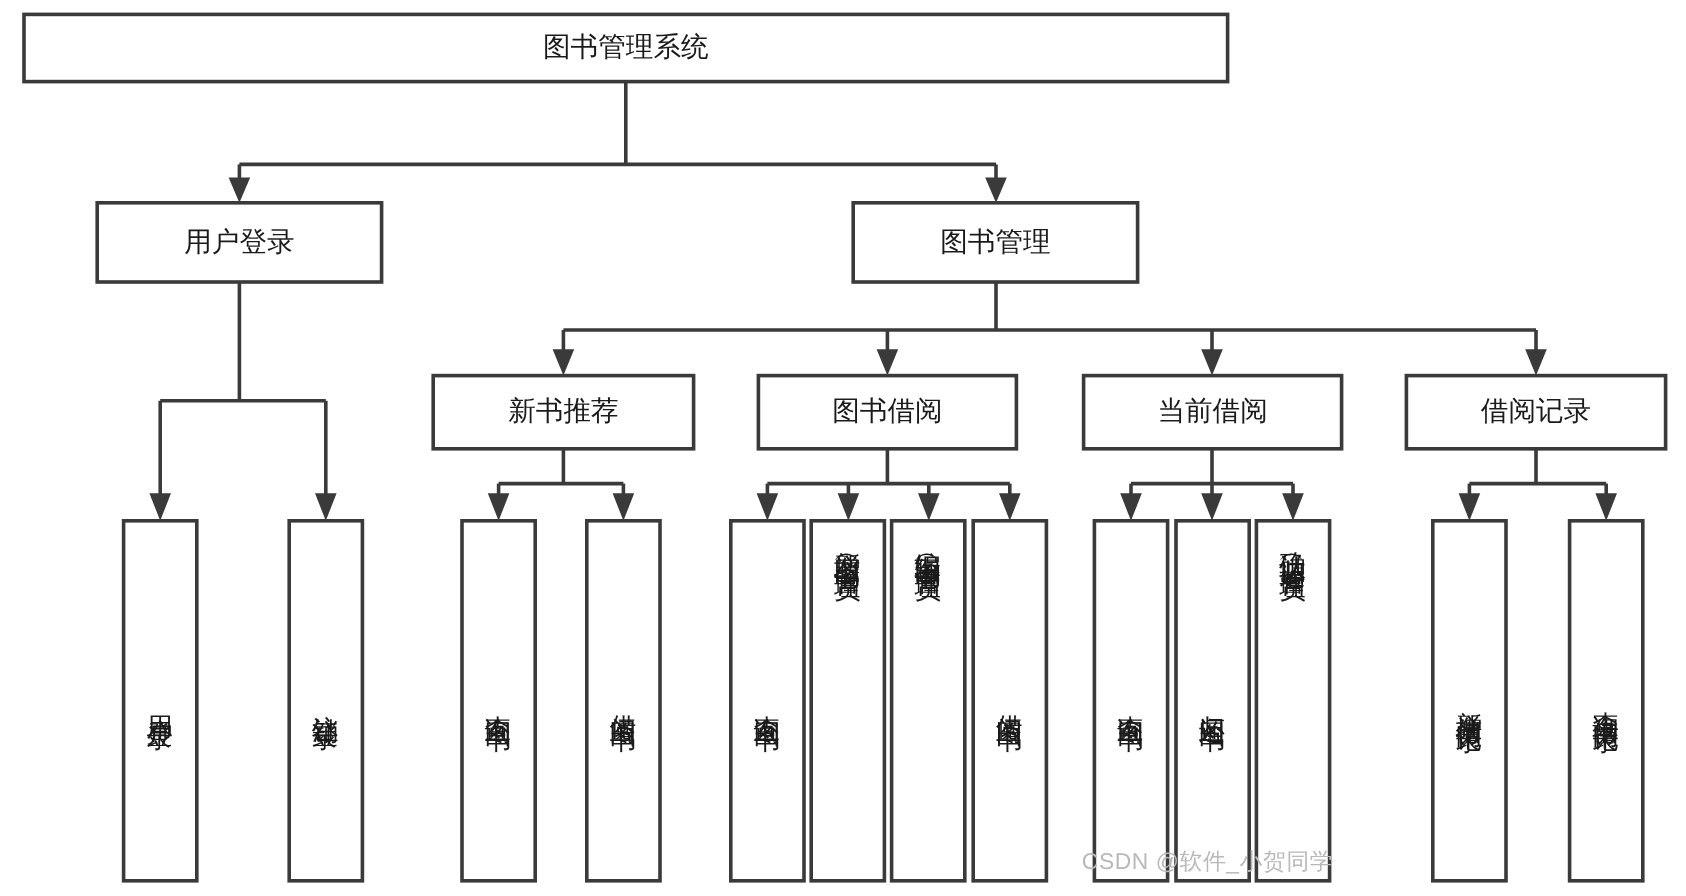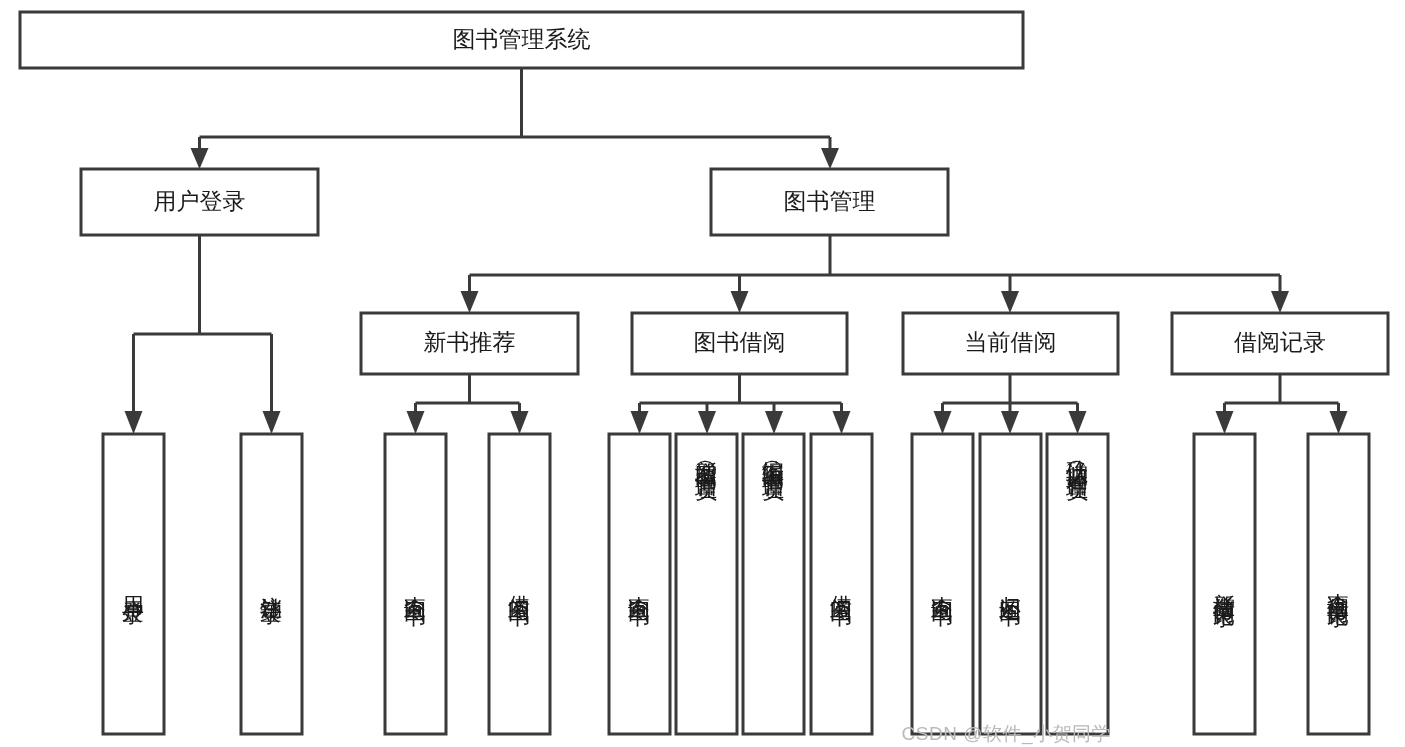--- a/index.html
+++ b/index.html
@@ -63,21 +63,21 @@
     font-size: 22px;
     line-height: 1.05;
     letter-spacing: 3px;
     color: #1a1a1a;
     white-space: nowrap;
     text-align: center;
   }
   .watermark {
     position: absolute;
     right: 8px;
-    bottom: 0;
+    bottom: 16px;
     font-family: "Liberation Sans", "DejaVu Sans", sans-serif;
     font-size: 19px;
     color: #b9b9b9;
     letter-spacing: 0.5px;
     user-select: none;
   }
 </style>
 </head>
 <body>
 

